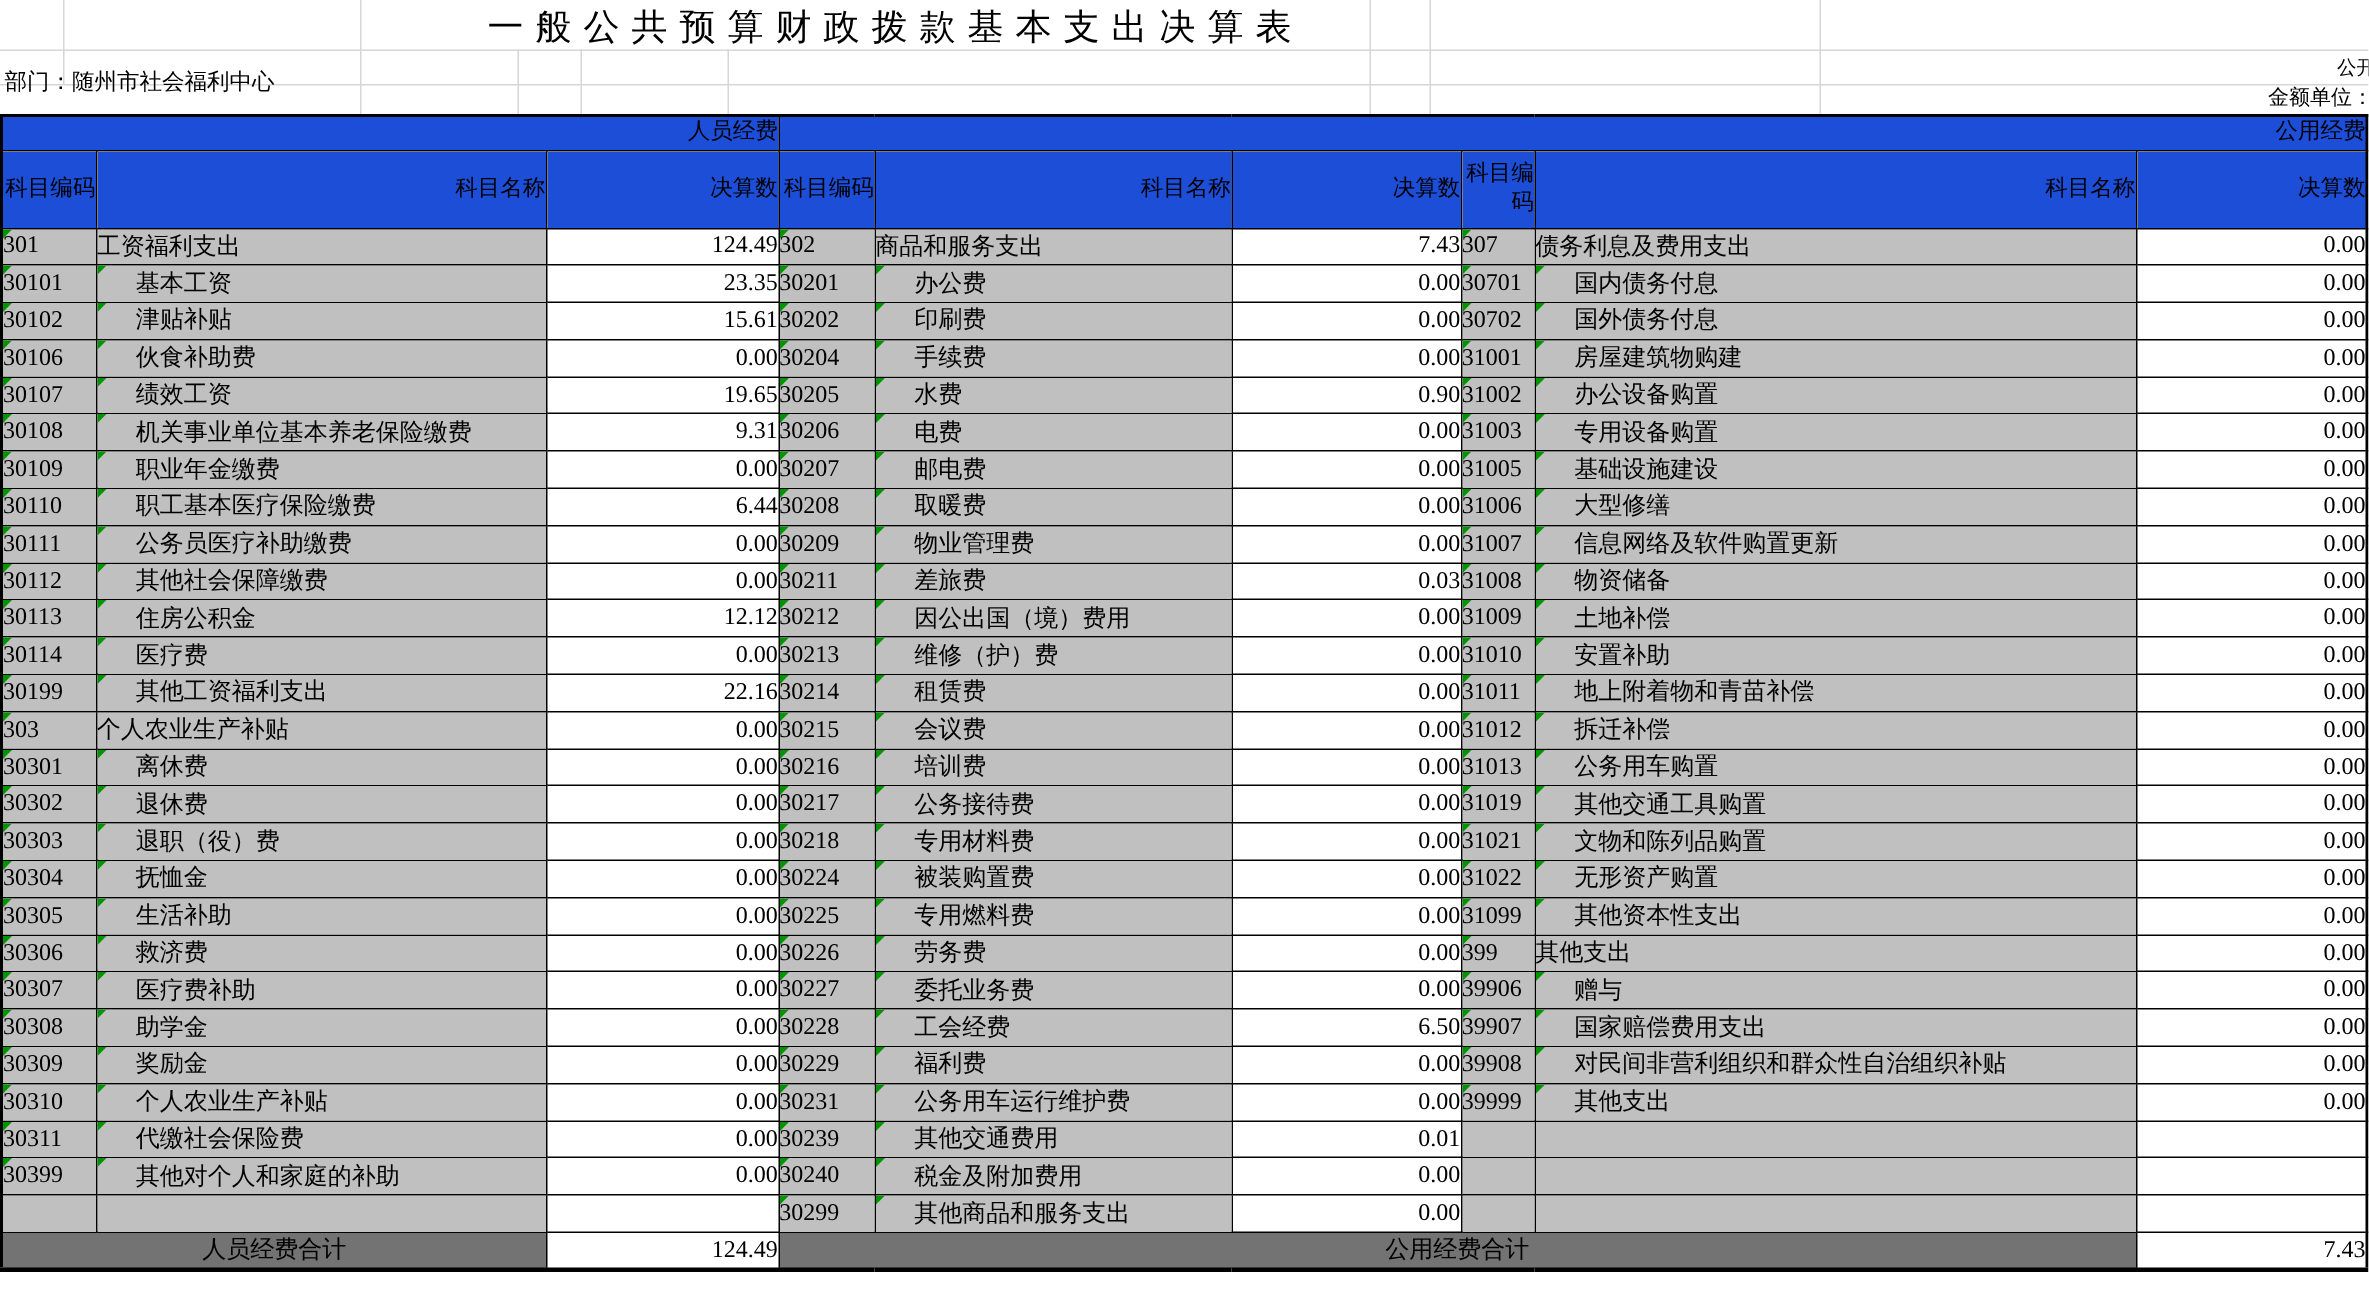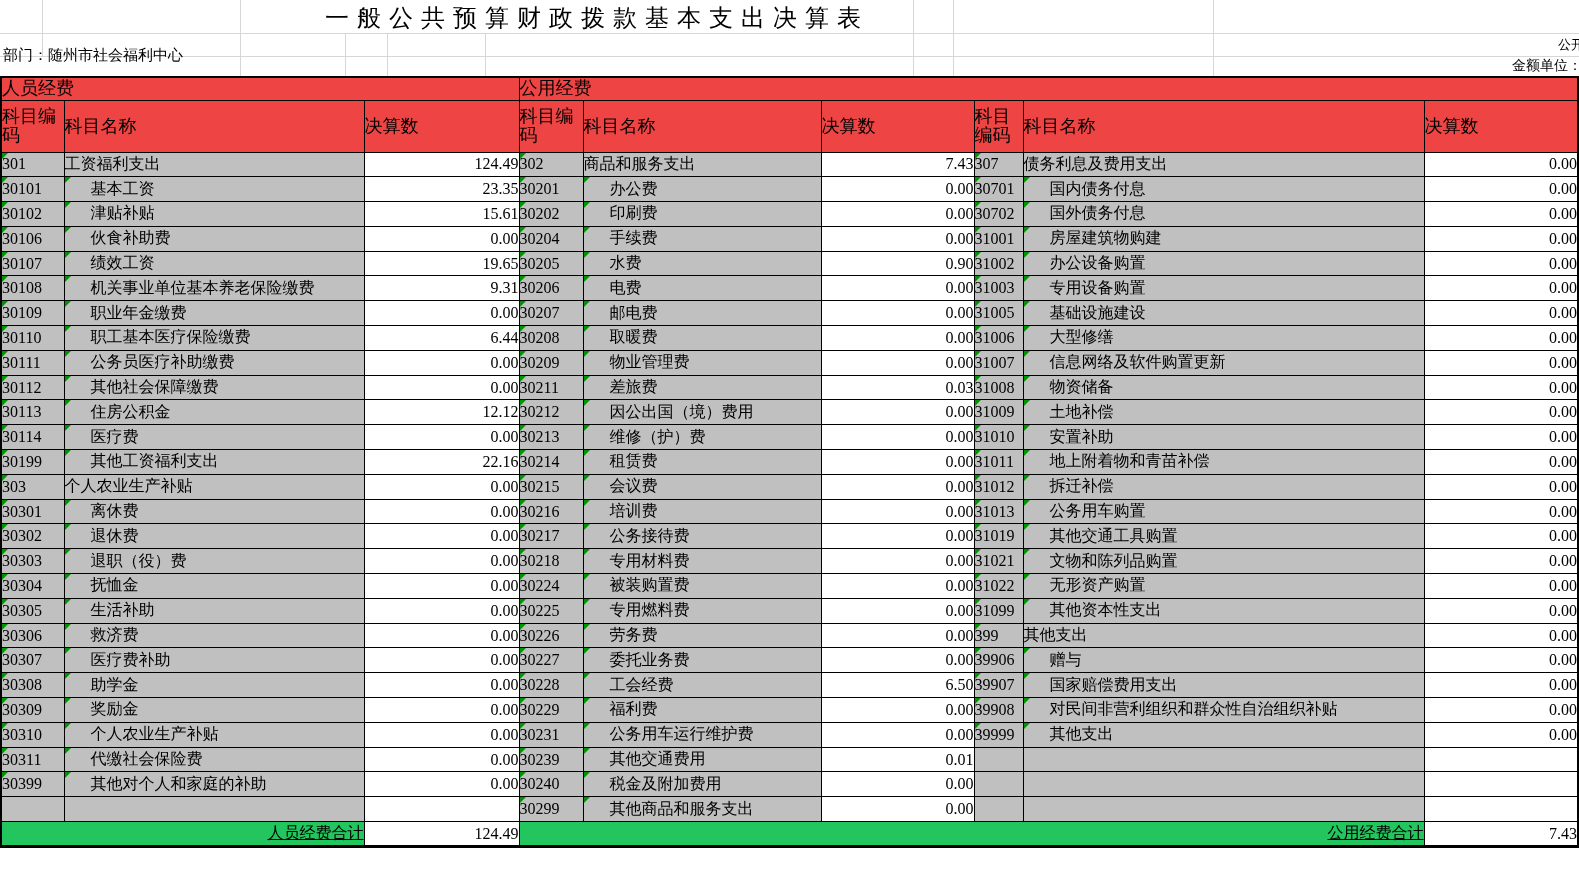--- a/index.html
+++ b/index.html
@@ -15,28 +15,28 @@
   .gl{position:absolute;background:#d6d6d6;}
   
   table.budget{position:absolute;top:76px;left:0;width:1577px;border-collapse:collapse;
                table-layout:fixed;border:2px solid #000;border-bottom:3px solid #000;}
   table.budget th,table.budget td{border:1px solid #000;padding:0;margin:0;
                vertical-align:middle;font-weight:normal;overflow:hidden;}
   tr.h1{height:23px;}
   tr.h2{height:52px;}
   tbody.rows tr{height:24.8px;}
   tr.foot{height:25px;}
-  th{background:#ef4444;font-size:18px;text-align:left;white-space:normal;line-height:19px;}
+  th{background:#1d4ed8;font-size:15px;text-align:right;white-space:normal;line-height:19px;}
   td.code{background:#c0c0c0;font-size:16px;text-align:left;padding-left:3px;
           position:relative;white-space:nowrap;}
   td.name{background:#c0c0c0;font-size:16px;text-align:left;padding-left:5px;
           position:relative;white-space:nowrap;}
   td.name.child{padding-left:26px;}
   td.val{background:#ffffff;font-size:16px;text-align:right;padding-right:5px;white-space:nowrap;}
-  td.flabel{background:#22c55e;font-size:16px;text-align:right;white-space:nowrap;text-decoration:underline;}
+  td.flabel{background:#737373;font-size:16px;text-align:center;white-space:nowrap;}
   .tri{position:absolute;top:0;left:0;width:0;height:0;
        border-top:6px solid #009500;border-right:6px solid transparent;}
 </style>
 </head>
 <body>
 
 <div class="stage">
 
   <div class="gl" style="left:0;top:33px;width:1579px;height:1px;"></div>
   <div class="gl" style="left:0;top:56px;width:1579px;height:1px;"></div>

